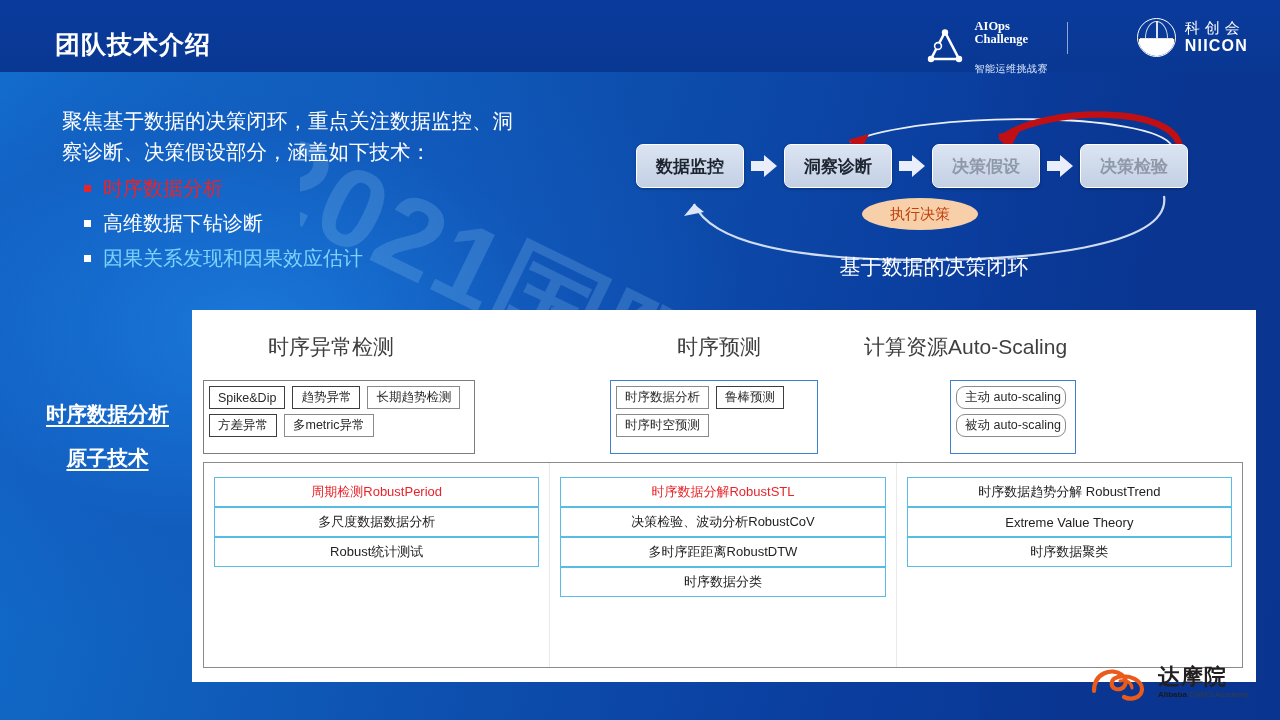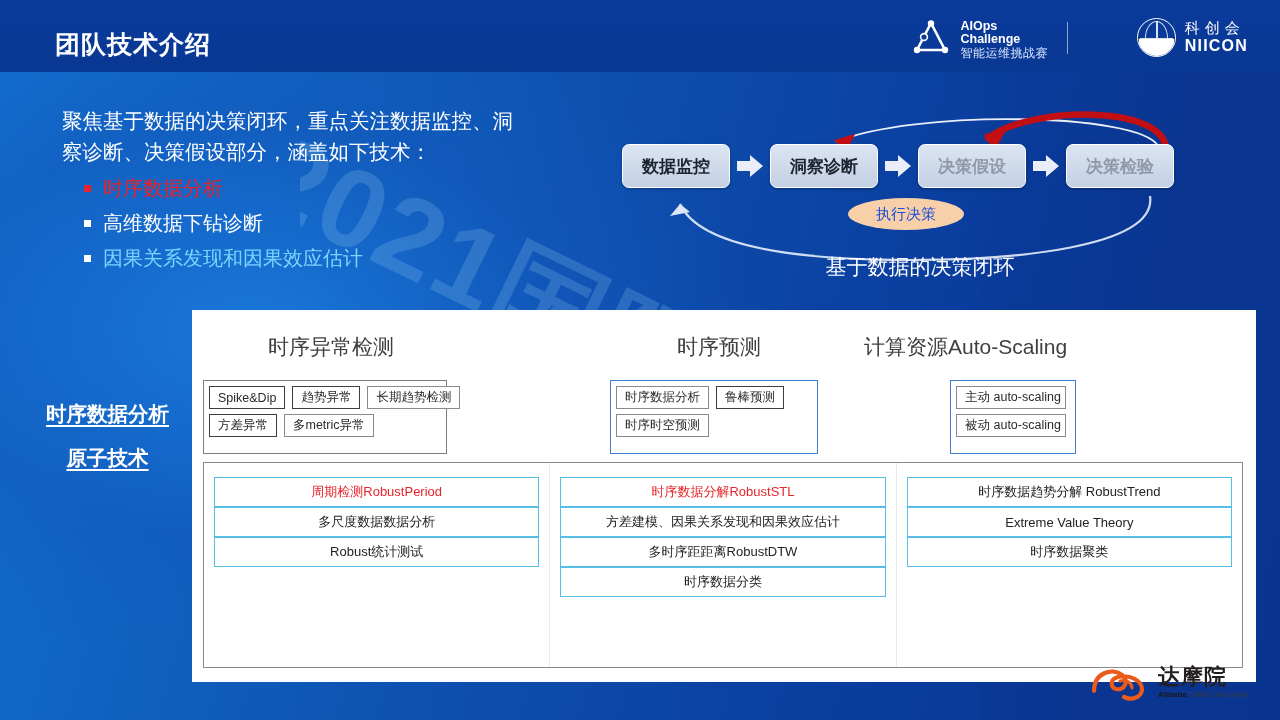--- a/index.html
+++ b/index.html
@@ -51,28 +51,28 @@
   }
   #header-title {
     position: absolute; left: 55px; top: 28px;
     font-size: 25px; font-weight: bold; color: #ffffff;
     letter-spacing: 1px;
   }
 
   
   #logo-aiops {
     position: absolute; right: 232px; top: 20px;
-    display: flex; align-items: flex-start; gap: 8px;
+    display: flex; align-items: center; gap: 8px; font-family: Liberation Serif, serif;
   }
   #logo-aiops .mark { width: 42px; height: 36px; }
   #logo-aiops .wordmark { line-height: 1.02; }
   #logo-aiops .w1, #logo-aiops .w2 {
     font-size: 12.5px; font-weight: bold; color: #fff; display: block;
   }
-  #logo-aiops .w3 { font-size: 12px; color: #dce9ff; display: block; margin-top: 1px; letter-spacing: .5px;}
+  #logo-aiops .w3 { font-size: 10px; color: #dce9ff; display: block; margin-top: 18px; letter-spacing: .5px;}
 
   #logo-divider {
     position: absolute; right: 212px; top: 22px;
     width: 1px; height: 32px; background: rgba(255,255,255,.55);
   }
 
   #logo-niicon {
     position: absolute; right: 32px; top: 18px;
     display: flex; align-items: center; gap: 9px;
   }
@@ -111,21 +111,21 @@
   #bullets { margin-top: 6px; }
   .bullet-row {
     display: flex; align-items: center; gap: 12px; margin-top: 5px;
   }
   .bullet-row .sq {
     width: 7px; height: 7px; flex: 0 0 7px; margin-left: 22px;
   }
   .bullet-row .txt { font-size: 20px; line-height: 1.5; }
 
   
-  #flow { position: absolute; left: 610px; top: 108px; width: 620px; height: 180px; z-index: 4; }
+  #flow { position: absolute; left: 624px; top: 108px; width: 620px; height: 180px; z-index: 4; }
   #flow-svg { position: absolute; left: 0; top: 0; }
   #flow-boxes {
     position: absolute; left: 12px; top: 36px;
     display: flex; align-items: center; gap: 0px;
   }
   .fbox {
     height: 44px; border-radius: 7px;
     display: flex; align-items: center; justify-content: center;
     font-size: 17px; font-weight: bold;
     background: linear-gradient(180deg, #dbe4f2 0%, #c3cfe4 100%);
@@ -138,21 +138,21 @@
   .farrow {
     width: 26px; height: 24px; margin: 0 7px;
     color: #e9eefa;
     display: flex; align-items: center; justify-content: center;
   }
   #exec-pill {
     position: absolute; left: 238px; top: 90px;
     width: 116px; height: 32px; border-radius: 50%;
     background: #f7cfa8;
     display: flex; align-items: center; justify-content: center;
-    font-size: 15px; color: #1d4ed8;
+    font-size: 15px; color: #c2410c;
   }
   #flow-caption {
     position: absolute; left: 0; right: 0; top: 145px;
     text-align: center; font-size: 21px; color: #ffffff;
   }
 
   
   #side-labels {
     position: absolute; left: 20px; top: 400px; width: 175px;
     text-align: center; z-index: 4;
@@ -185,24 +185,24 @@
   .taggroup.blue { border-color: #3f7fd0; }
   .taggroup .row { display: flex; gap: 7px; margin-bottom: 5px; }
   .taggroup .row:last-child { margin-bottom: 12px; }
   .tag {
     border: 1.4px solid #3e3e3e; background: #fff;
     height: 23px; padding: 0 8px;
     display: flex; align-items: center; justify-content: center;
     font-size: 12.5px; color: #2a2a2a; white-space: nowrap;
   }
   .tag.thin { border-color: #8a8a8a; }
-  #tg0 { left: 11px; top: 70px; width: 244px; }
+  #tg0 { left: 11px; top: 70px; width: 272px; }
   #tg1 { left: 418px; top: 70px; width: 208px; }
   #tg2 { left: 758px; top: 70px; width: 126px; }
-  #tg2 .tag { width: 110px; justify-content: flex-start; }
+  #tg2 .tag { width: 110px; justify-content: flex-start; border-radius: 9px; }
 
   #atomic {
     position: absolute; left: 11px; top: 152px; width: 1040px; height: 206px;
     border: 1px solid #8a8a8a;
   }
   #atomic-cols {
     position: absolute; inset: 0;
     display: flex;
   }
   .acol { flex: 1; padding: 14px 10px 0 10px; position: relative; }
@@ -373,21 +373,21 @@
 
   <div id="atomic">
     <div id="atomic-cols">
       <div class="acol">
         <div class="abox red">周期检测RobustPeriod</div>
         <div class="abox">多尺度数据数据分析</div>
         <div class="abox">Robust统计测试</div>
       </div>
       <div class="acol">
         <div class="abox red">时序数据分解RobustSTL</div>
-        <div class="abox">方差建模、因果关系发现和因果效应估计</div>
+        <div class="abox">决策检验、波动分析RobustCoV</div>
         <div class="abox">多时序距距离RobustDTW</div>
         <div class="abox">时序数据分类</div>
       </div>
       <div class="acol">
         <div class="abox">时序数据趋势分解 RobustTrend</div>
         <div class="abox">Extreme Value Theory</div>
         <div class="abox">时序数据聚类</div>
       </div>
     </div>
   </div>

